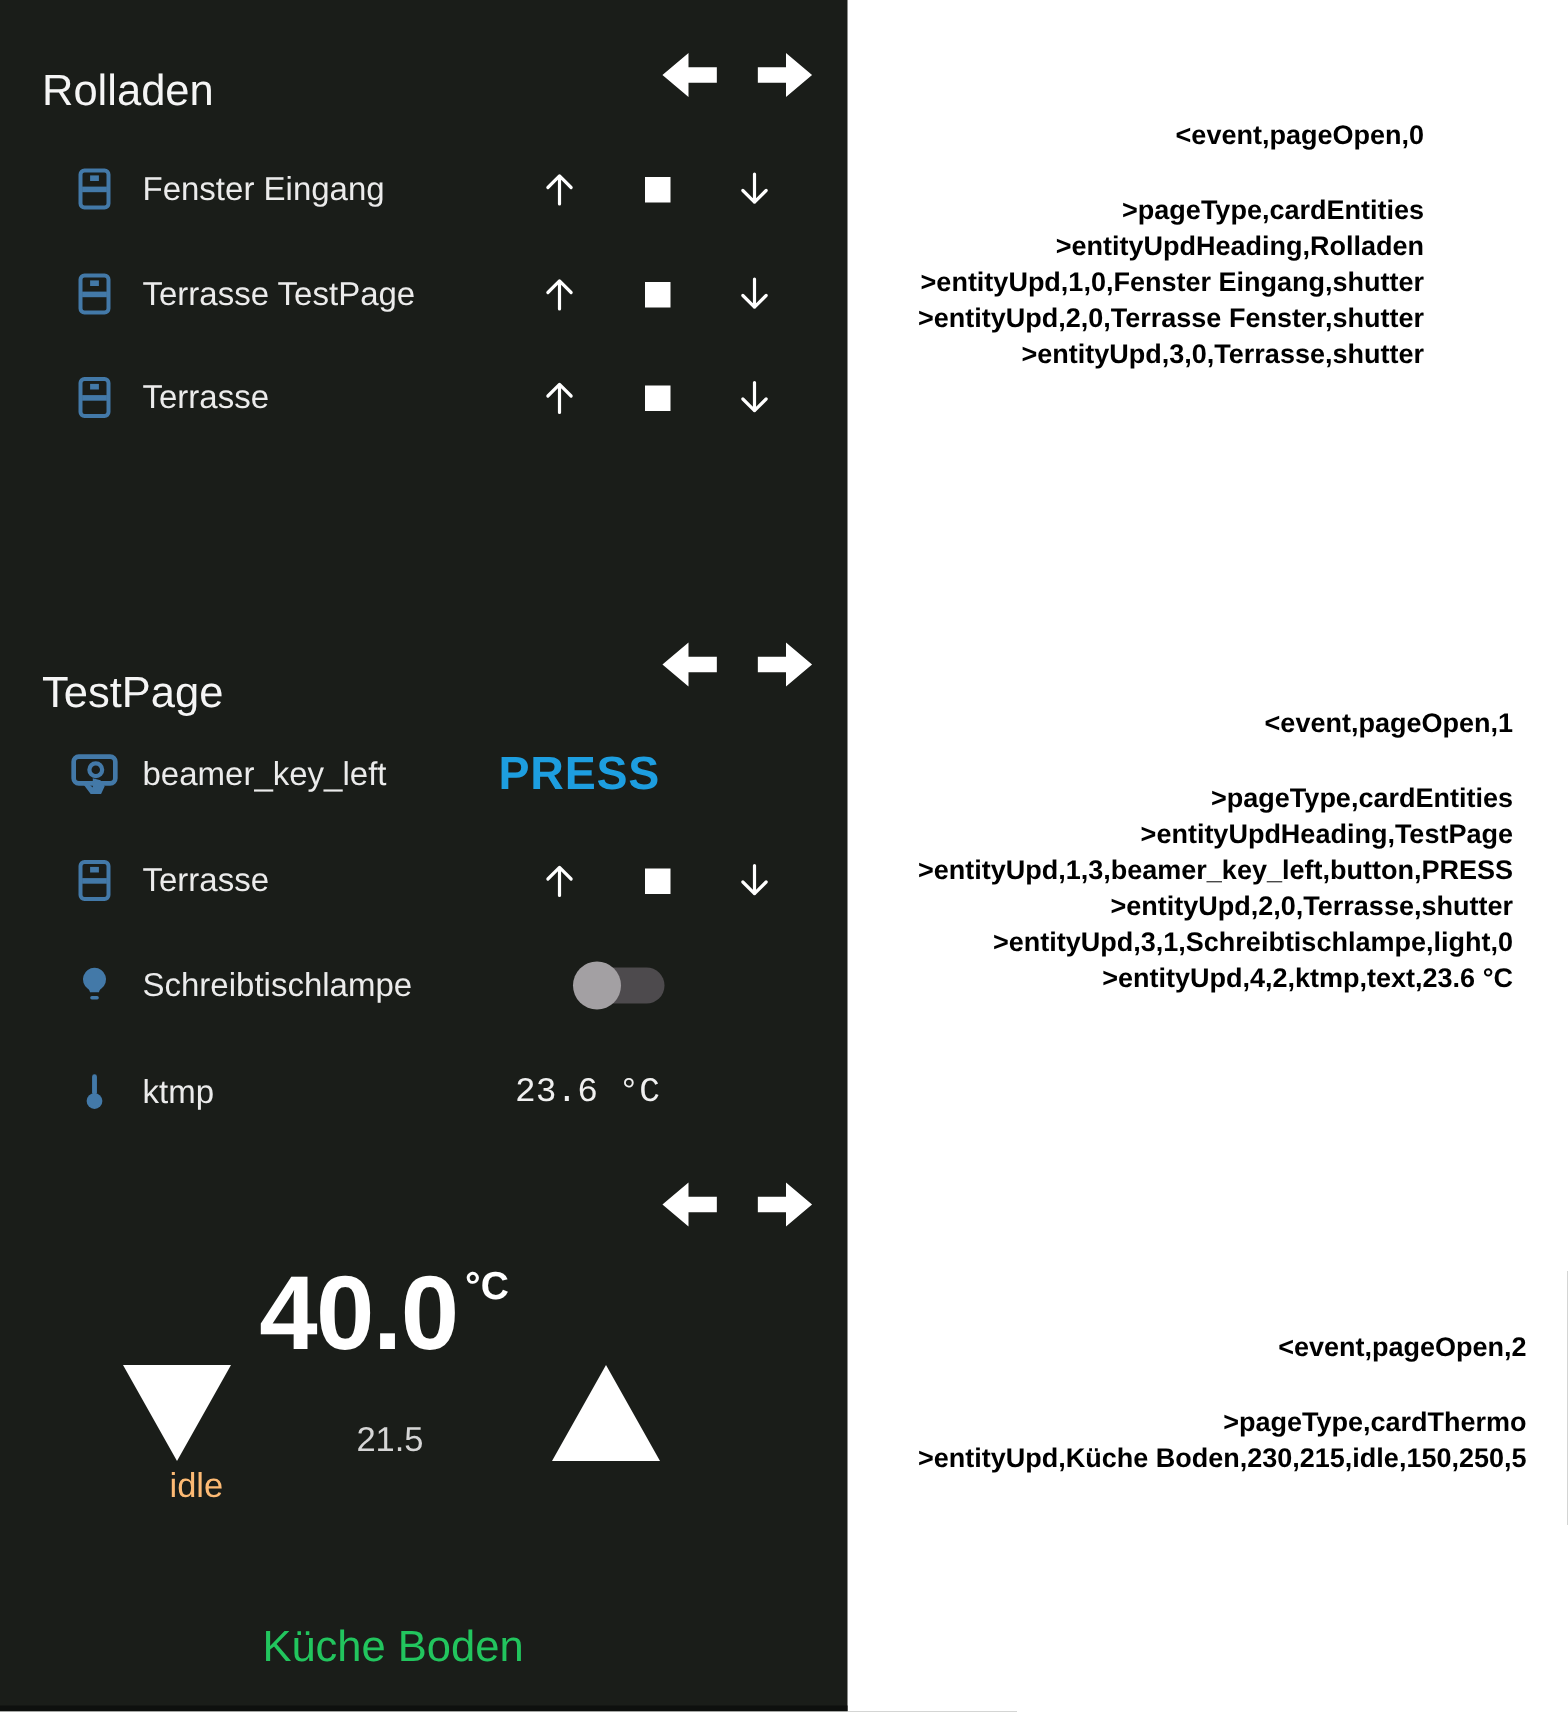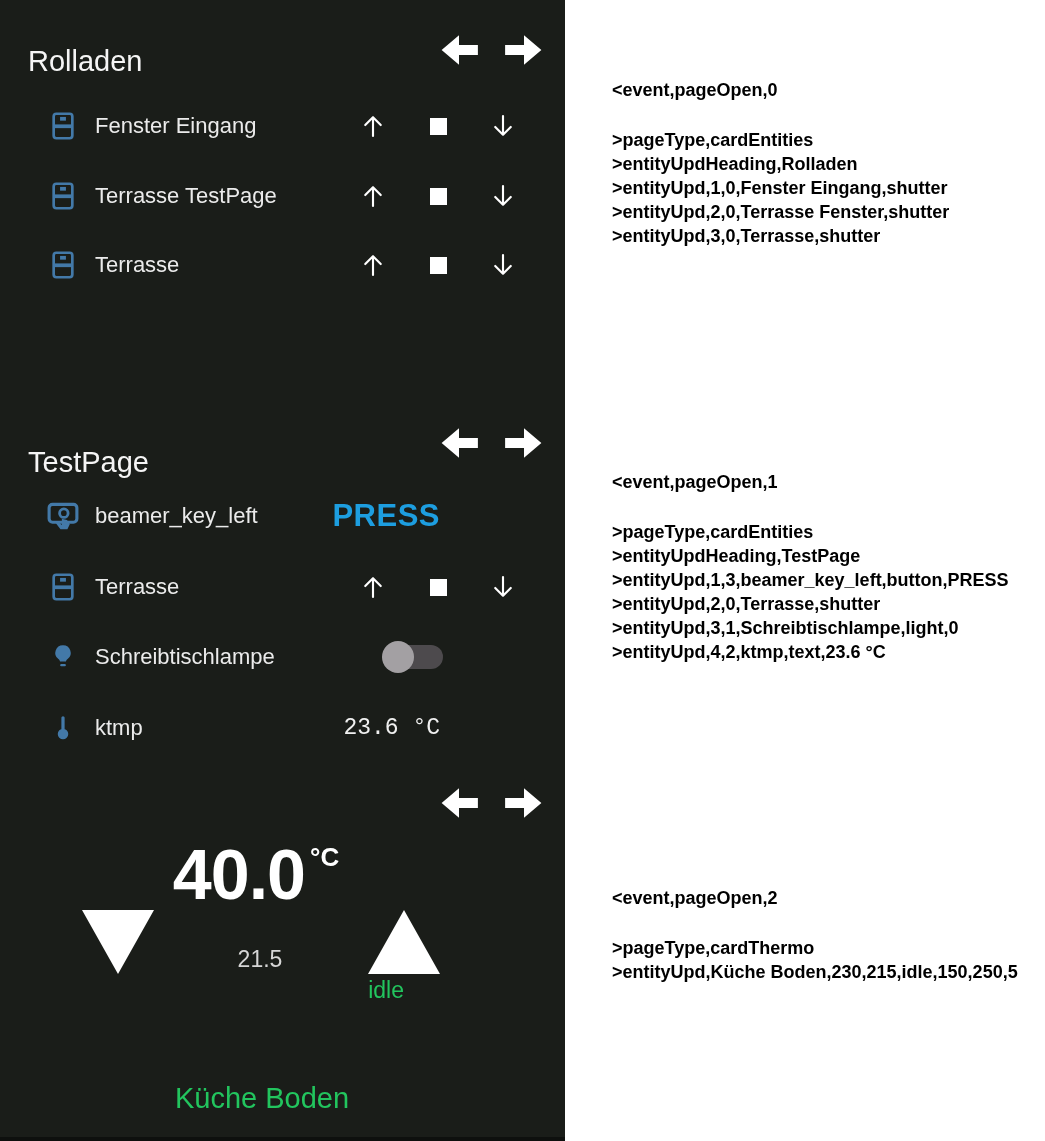--- a/index.html
+++ b/index.html
@@ -38,28 +38,28 @@
 
   
   .thermo-temp{position:absolute;left:126px;top:836px;width:260px;display:flex;
     justify-content:center;align-items:flex-start;color:#fff;}
   .thermo-temp .big{font-size:70px;line-height:78px;font-weight:bold;letter-spacing:-1px;}
   .thermo-temp .deg{font-size:26px;font-weight:bold;margin-left:5px;margin-top:6px;}
   .tri{position:absolute;background:none;border:none;padding:0;cursor:pointer;}
   .tri.down{left:82px;top:910px;} .tri.up{left:368px;top:910px;}
   .setpoint{position:absolute;left:130px;top:946px;width:260px;text-align:center;
     font-size:23px;color:#d6d6d6;}
-  .hvac-state{position:absolute;left:144px;top:977px;width:260px;text-align:right;
-    font-size:23px;color:#22c55e;}
+  .hvac-state{position:absolute;left:113px;top:977px;width:260px;text-align:left;
+    font-size:23px;color:#fdba74;}
   .thermo-title{position:absolute;left:0;top:1082px;width:524px;text-align:center;
     font-size:29px;color:#22c55e;}
 
   
   .log-block{position:absolute;left:612px;color:var(--log_text,#000);
-    font-size:18px;line-height:24px;font-weight:bold;white-space:nowrap;}
+    font-size:18px;line-height:24px;font-weight:bold;white-space:nowrap;text-align:right;}
   .log-event{margin-bottom:26px;}
 </style>
 </head>
 <body>
 
 <div class="screen">
 
   <div class="panel">
 
     <section>

